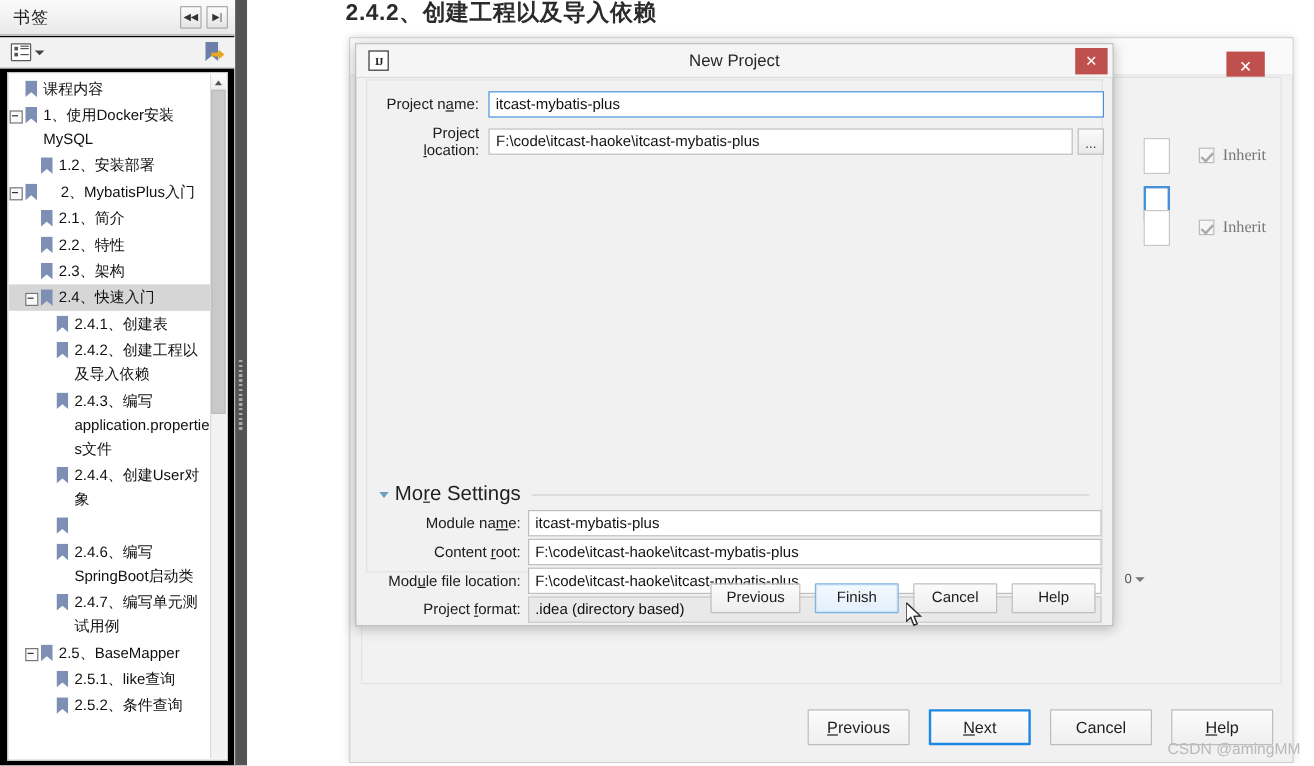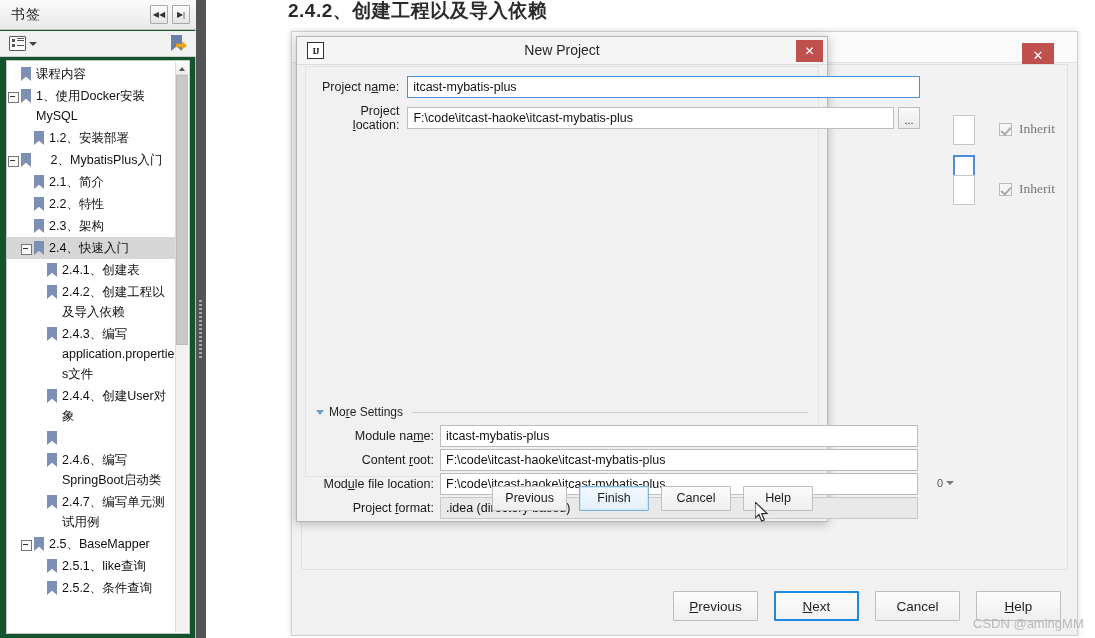--- a/index.html
+++ b/index.html
@@ -9,21 +9,21 @@
     overflow: hidden;
     background: #ffffff;
     font-family: "Liberation Sans", "DejaVu Sans", sans-serif;
     -webkit-font-smoothing: antialiased;
   }
   #root { position: relative; width: 1095px; height: 638px; background: #ffffff; }
 
   
   .sidebar {
     position: absolute; left: 0; top: 0; width: 196px; height: 638px;
-    background: #14532d;
+    background: #000000;
     border-right: 1px solid #b9b9b9;
   }
   .sb-titlebar {
     position: absolute; left:0; top:0; width: 196px; height: 30px;
     background: linear-gradient(#fbfbfb, #e9e9e9);
     border-bottom: 1px solid #c2c2c2;
   }
   .sb-title {
     position: absolute; left: 11px; top: 6px;
     font-size: 14px; color: #1d1d1d; letter-spacing: 1px;
@@ -204,21 +204,21 @@
     background: linear-gradient(#fcfcfc,#efefef);
     border: 1px solid #bdbdbd; border-radius: 1px;
     font-size: 13.5px; color: #1f1f1f;
     display: flex; align-items: center; justify-content: center;
   }
   .wbtn.default { border: 2px solid #1e88e5; background: linear-gradient(#fdfdfd,#f2f2f2); }
   .wbtn u { text-decoration: underline; }
 
   
   .dlg {
-    position: absolute; left: 296px; top: 36px; width: 532px; height: 486px;
+    position: absolute; left: 296px; top: 36px; width: 632px; height: 486px;
     background: #f1f1f1; border: 1px solid #b6b6b6;
     box-shadow: 0 2px 10px rgba(0,0,0,0.25);
   }
   .dlg-title {
     position: absolute; left: 0; top: 0; width: 100%; height: 28px;
     background: #f5f5f5; border-bottom: 1px solid #dcdcdc;
   }
   .dlg-appicon {
     position: absolute; left: 10px; top: 5px; width: 17px; height: 17px;
     border: 1.5px solid #333; background: #fff;
@@ -257,21 +257,21 @@
     justify-content: center; line-height: 9px; padding-bottom: 3px;
   }
   .more-settings {
     position: absolute; left: 10px; top: 338px; right: 10px; height: 14px;
     display: flex; align-items: center; gap: 5px;
   }
   .ms-caret {
     width: 0; height: 0; border-left: 4.5px solid transparent;
     border-right: 4.5px solid transparent; border-top: 5px solid #6b9fc4;
   }
-  .ms-label { font-size: 12px; color: #1f1f1f; }
+  .ms-label { font-size: 17px; color: #1f1f1f; }
   .ms-label u { text-decoration: underline; }
   .ms-line { flex: 1 1 auto; height: 1px; background: #d0d0d0; margin-left: 4px; }
   .dlg-buttons {
     position: absolute; right: 14px; bottom: 10px; height: 26px;
     display: flex; gap: 12px; align-items: center;
   }
   .dbtn {
     min-width: 70px; height: 25px; padding: 0 12px;
     background: linear-gradient(#fbfbfb,#eeeeee);
     border: 1px solid #bfbfbf; border-radius: 1px;

